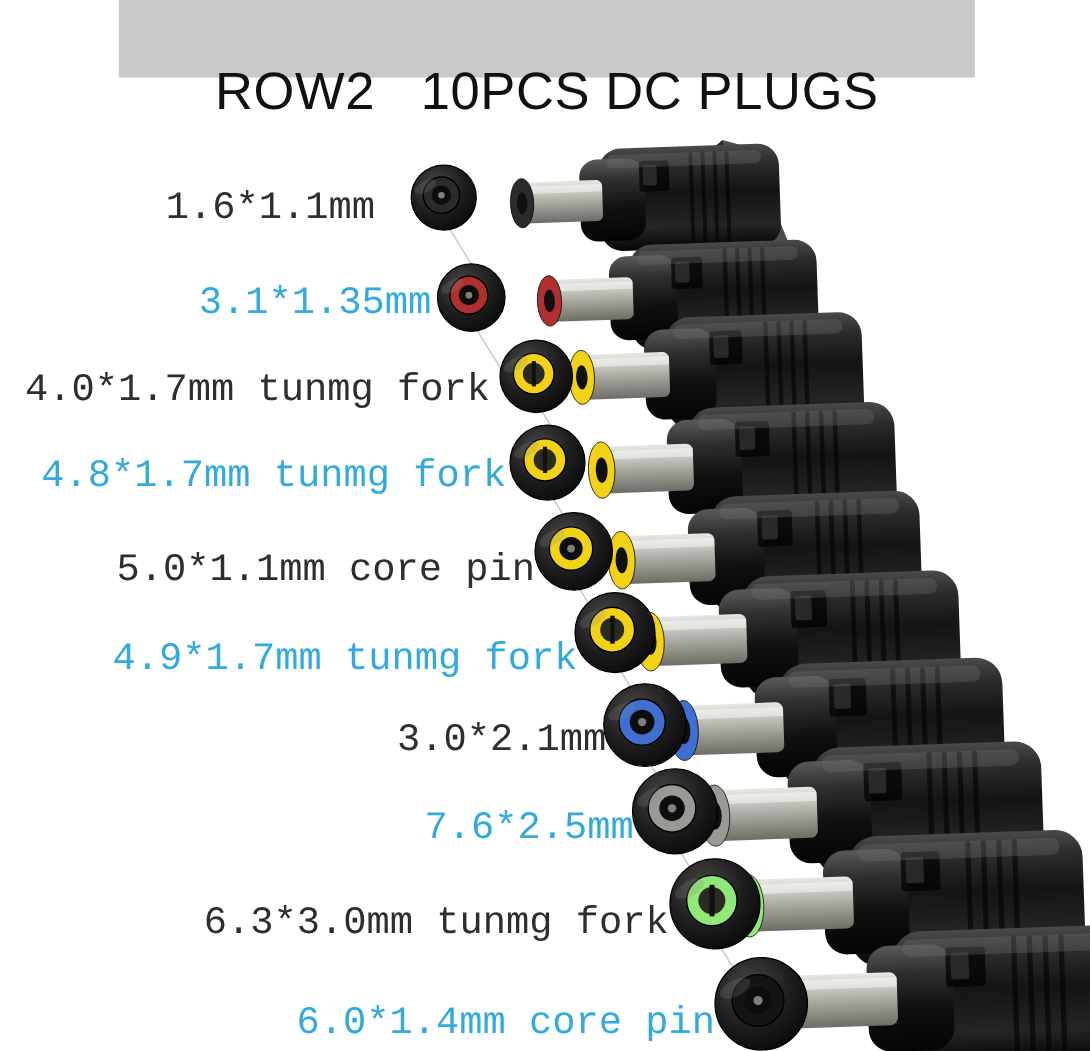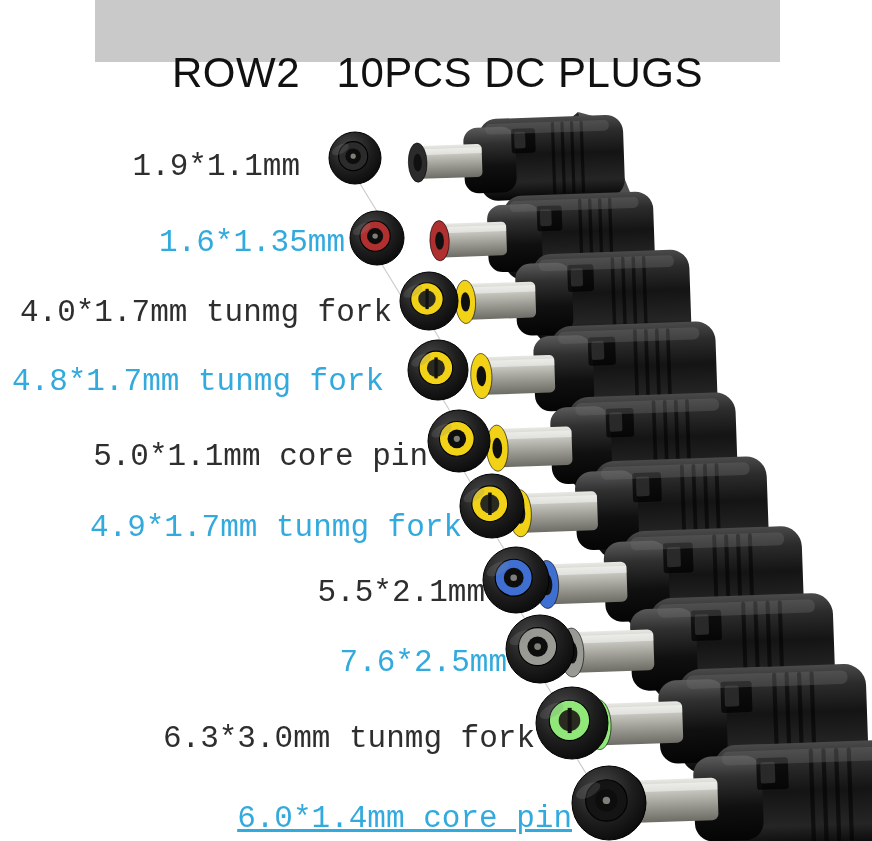--- a/index.html
+++ b/index.html
@@ -369,25 +369,25 @@
           </g>
         </g>
       </g>
   </svg>
 
   <div id="header-bar">
     <div id="header-title">ROW2   10PCS DC PLUGS</div>
   </div>
 
   <div id="label-layer">
-      <div class="plug-label lbl-dark" style="right: 572px; top: 150px;">1.9*1.1mm</div>
-      <div class="plug-label lbl-cyan" style="right: 527px; top: 226px;">1.6*1.35mm</div>
+      <div class="plug-label lbl-dark" style="right: 572px; top: 150px;">1.6*1.1mm</div>
+      <div class="plug-label lbl-cyan" style="right: 527px; top: 226px;">3.1*1.35mm</div>
       <div class="plug-label lbl-dark" style="right: 480px; top: 296px;">4.0*1.7mm tunmg fork</div>
-      <div class="plug-label lbl-cyan" style="right: 488px; top: 365px; font-family: Liberation Mono, monospace;">4.8*1.7mm tunmg fork</div>
+      <div class="plug-label lbl-cyan" style="right: 467px; top: 365px; font-family: Liberation Mono, monospace;">4.8*1.7mm tunmg fork</div>
       <div class="plug-label lbl-dark" style="right: 444px; top: 440px;">5.0*1.1mm core pin</div>
       <div class="plug-label lbl-cyan" style="right: 410px; top: 511px;">4.9*1.7mm tunmg fork</div>
-      <div class="plug-label lbl-dark" style="right: 387px; top: 576px;">5.5*2.1mm</div>
+      <div class="plug-label lbl-dark" style="right: 387px; top: 576px;">3.0*2.1mm</div>
       <div class="plug-label lbl-cyan" style="right: 365px; top: 646px;">7.6*2.5mm</div>
       <div class="plug-label lbl-dark" style="right: 337px; top: 722px;">6.3*3.0mm tunmg fork</div>
-      <div class="plug-label lbl-cyan" style="right: 300px; top: 802px; text-decoration: underline;">6.0*1.4mm core pin</div>
+      <div class="plug-label lbl-cyan" style="right: 300px; top: 802px;">6.0*1.4mm core pin</div>
     </div>
 
 </div>
 
 </body></html>

